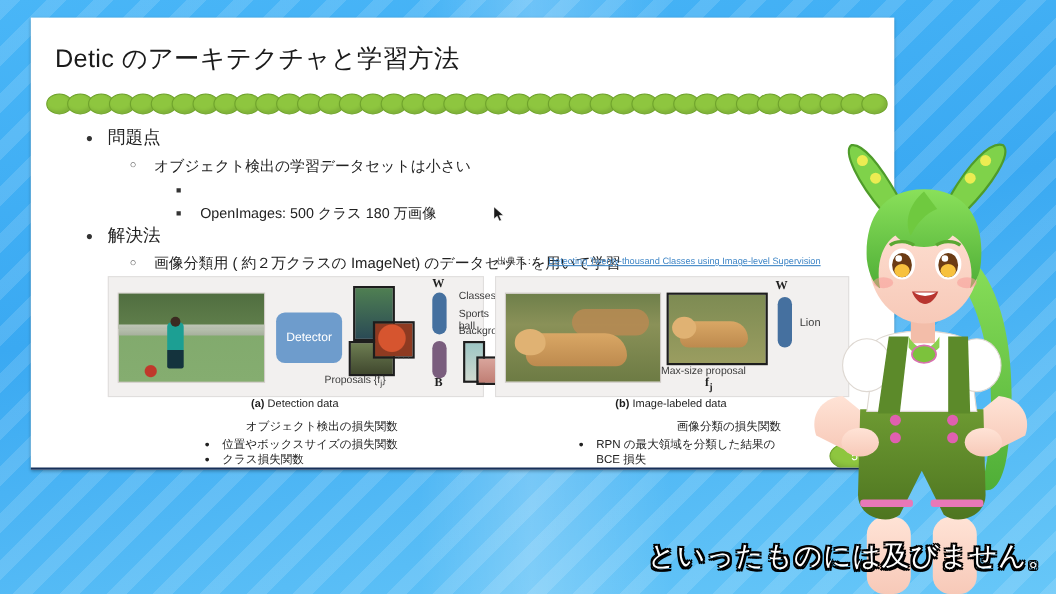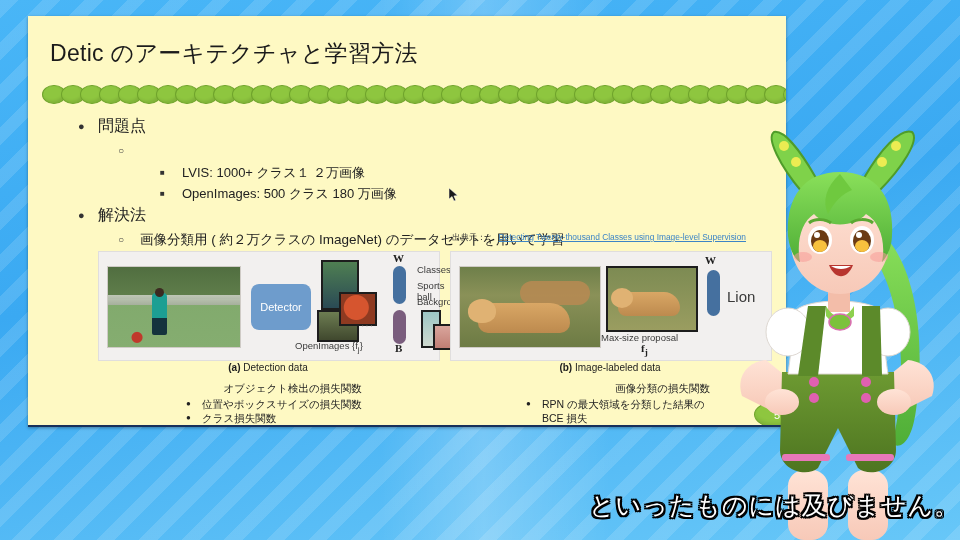--- a/index.html
+++ b/index.html
@@ -20,24 +20,25 @@
         rgba(255,255,255,0) 30px),
       linear-gradient(170deg,#49b6f7 0%,#3aa9f2 45%,#67c7f8 100%);
   }
   #bg-glow{
     position:absolute;left:380px;top:0;width:230px;height:540px;
     background:linear-gradient(90deg,rgba(255,255,255,0) 0%,rgba(255,255,255,.22) 45%,rgba(255,255,255,0) 100%);
   }
   
   #slide{
     position:absolute;left:28px;top:16px;width:758px;height:409px;
-    background:#fef9c3;
+    background:#ffffff;
     border-bottom:2px solid #17305a;
     box-shadow:0 1px 3px rgba(0,0,0,.35);
     overflow:hidden;
+    padding-left:27px;
   }
   .slide-title{
     position:absolute;left:22px;top:22px;
     font-size:23px;color:#1b1b1b;letter-spacing:.3px;white-space:nowrap;
   }
   
   .divider{
     position:absolute;left:14px;top:68px;width:730px;height:20px;
     display:flex;align-items:center;
   }
@@ -113,21 +114,21 @@
   #cr1{left:322px;top:58px;width:16px;height:34px;background:linear-gradient(#9dc6c4,#cfd9cf);}
   #cr2{left:334px;top:72px;width:18px;height:22px;background:linear-gradient(#d9a59c,#c07e74);}
   
   #maxprop{left:155px;top:14px;width:88px;height:62px;border:2px solid #1d1d1d;background:linear-gradient(#7d8b53,#9a9d60);}
   #maxprop .lion{position:absolute;left:10px;top:24px;width:62px;height:24px;border-radius:12px 16px 8px 8px;background:linear-gradient(#d9a765,#bd8a4e);}
   #maxprop .lhead{position:absolute;left:3px;top:20px;width:22px;height:20px;border-radius:50%;background:#e0b273;}
   .maxlabel{position:absolute;left:150px;top:80px;font-size:9.5px;color:#3a3a3a;}
   .fj{position:absolute;left:190px;top:90px;font-family:"Liberation Serif","DejaVu Serif",serif;font-weight:700;font-size:11px;color:#1f1f1f;}
   #vecWb{left:256px;top:18px;height:46px;background:#45709f;}
   #lWb{left:254px;top:2px;}
-  #lion-cls{position:absolute;left:276px;top:36px;font-size:15px;color:#3a3a3a;}
+  #lion-cls{position:absolute;left:276px;top:36px;font-size:10px;color:#3a3a3a;}
   .fig-cap{
     position:absolute;font-family:Liberation Sans, sans-serif;
     font-size:10px;color:#1d1d1d;text-align:center;
   }
   #cap-a{left:28px;top:116px;width:340px;}
   #cap-b{left:380px;top:116px;width:320px;}
   .fig-cap b{font-weight:700;}
   
   .loss{position:absolute;font-size:10.5px;color:#222;line-height:14px;}
   #loss-left{left:140px;top:365px;}
@@ -209,24 +210,24 @@
       <div class="pea"></div>
   </div>
 
   <div class="bullets">
     <div class="lvl1">
       <span class="mk">●</span>
       <span class="tx">問題点</span>
     </div>
     <div class="lvl2">
       <span class="mk">○</span>
+      <span class="tx">オブジェクト検出の学習データセットは小さい</span>
     </div>
     <div class="lvl3">
       <span class="mk">■</span>
-      <span class="tx">LVIS: 1000+ クラス１ ２万画像</span>
     </div>
     <div class="lvl3">
       <span class="mk">■</span>
       <span class="tx">OpenImages: 500 クラス 180 万画像</span>
     </div>
     <div class="lvl1">
       <span class="mk">●</span>
       <span class="tx">解決法</span>
     </div>
     <div class="lvl2">
@@ -246,21 +247,21 @@
         <div class="tree"></div>
         <div class="fence"></div>
         <div class="kid"></div>
         <div class="head"></div>
       </div>
       <div class="detector" id="det-a">Detector</div>
       <div class="prop" id="p1"></div>
       <div class="prop" id="p3"></div>
       <div class="prop" id="p2"></div>
       <div class="dots">···</div>
-      <div class="proposals"><span>OpenImages {f</span><sub>j</sub><span>}</span></div>
+      <div class="proposals"><span>Proposals {f</span><sub>j</sub><span>}</span></div>
       <div class="vec" id="vecW"></div>
       <div class="vec" id="vecB"></div>
       <div class="vlabel" id="lW">W</div>
       <div class="vlabel" id="lB">B</div>
       <div class="cls" id="c1">Classes</div>
       <div class="cls" id="c2">Sports ball</div>
       <div class="cls" id="c3">Background</div>
       <div class="crop" id="cr1"></div>
       <div class="crop" id="cr2"></div>
     </div>

